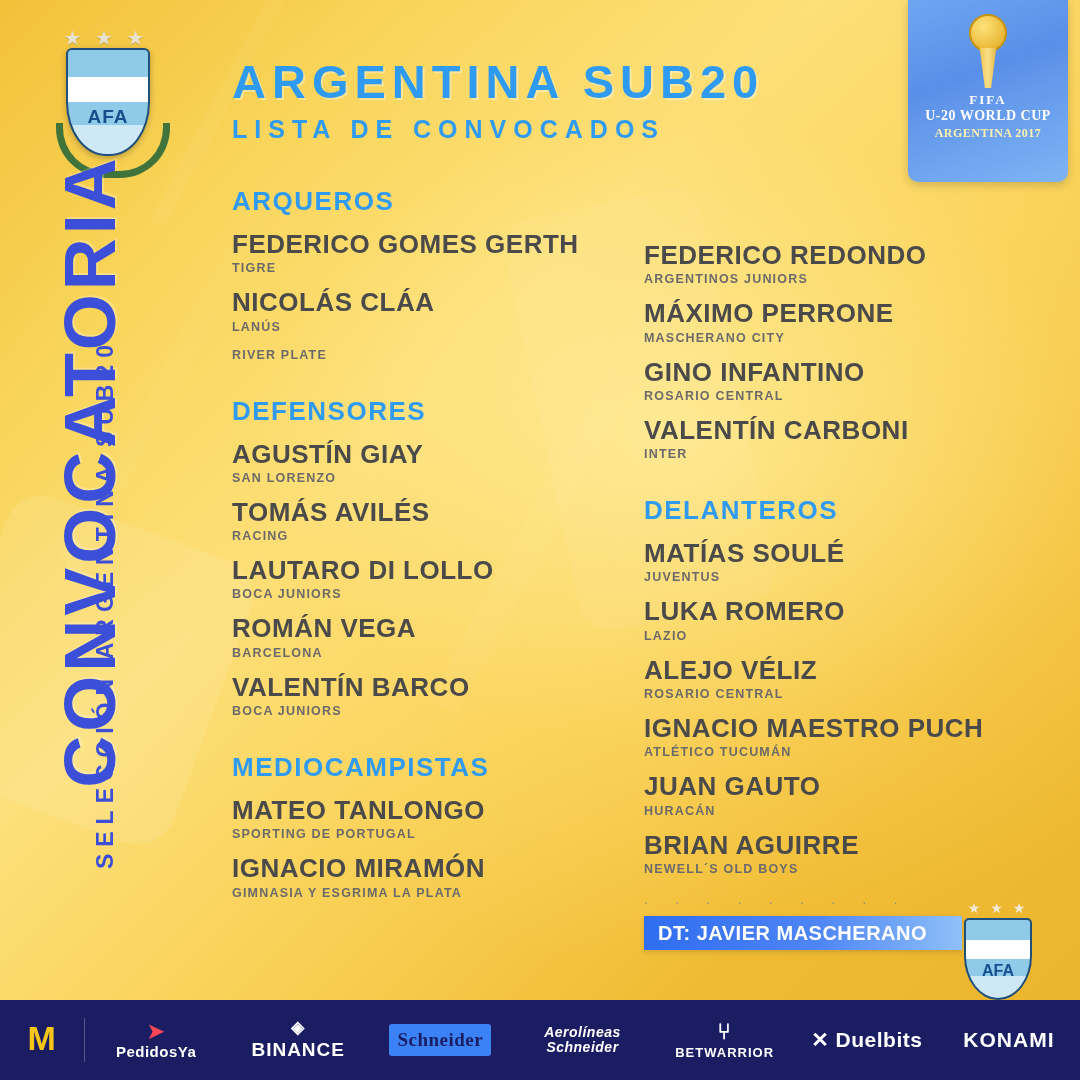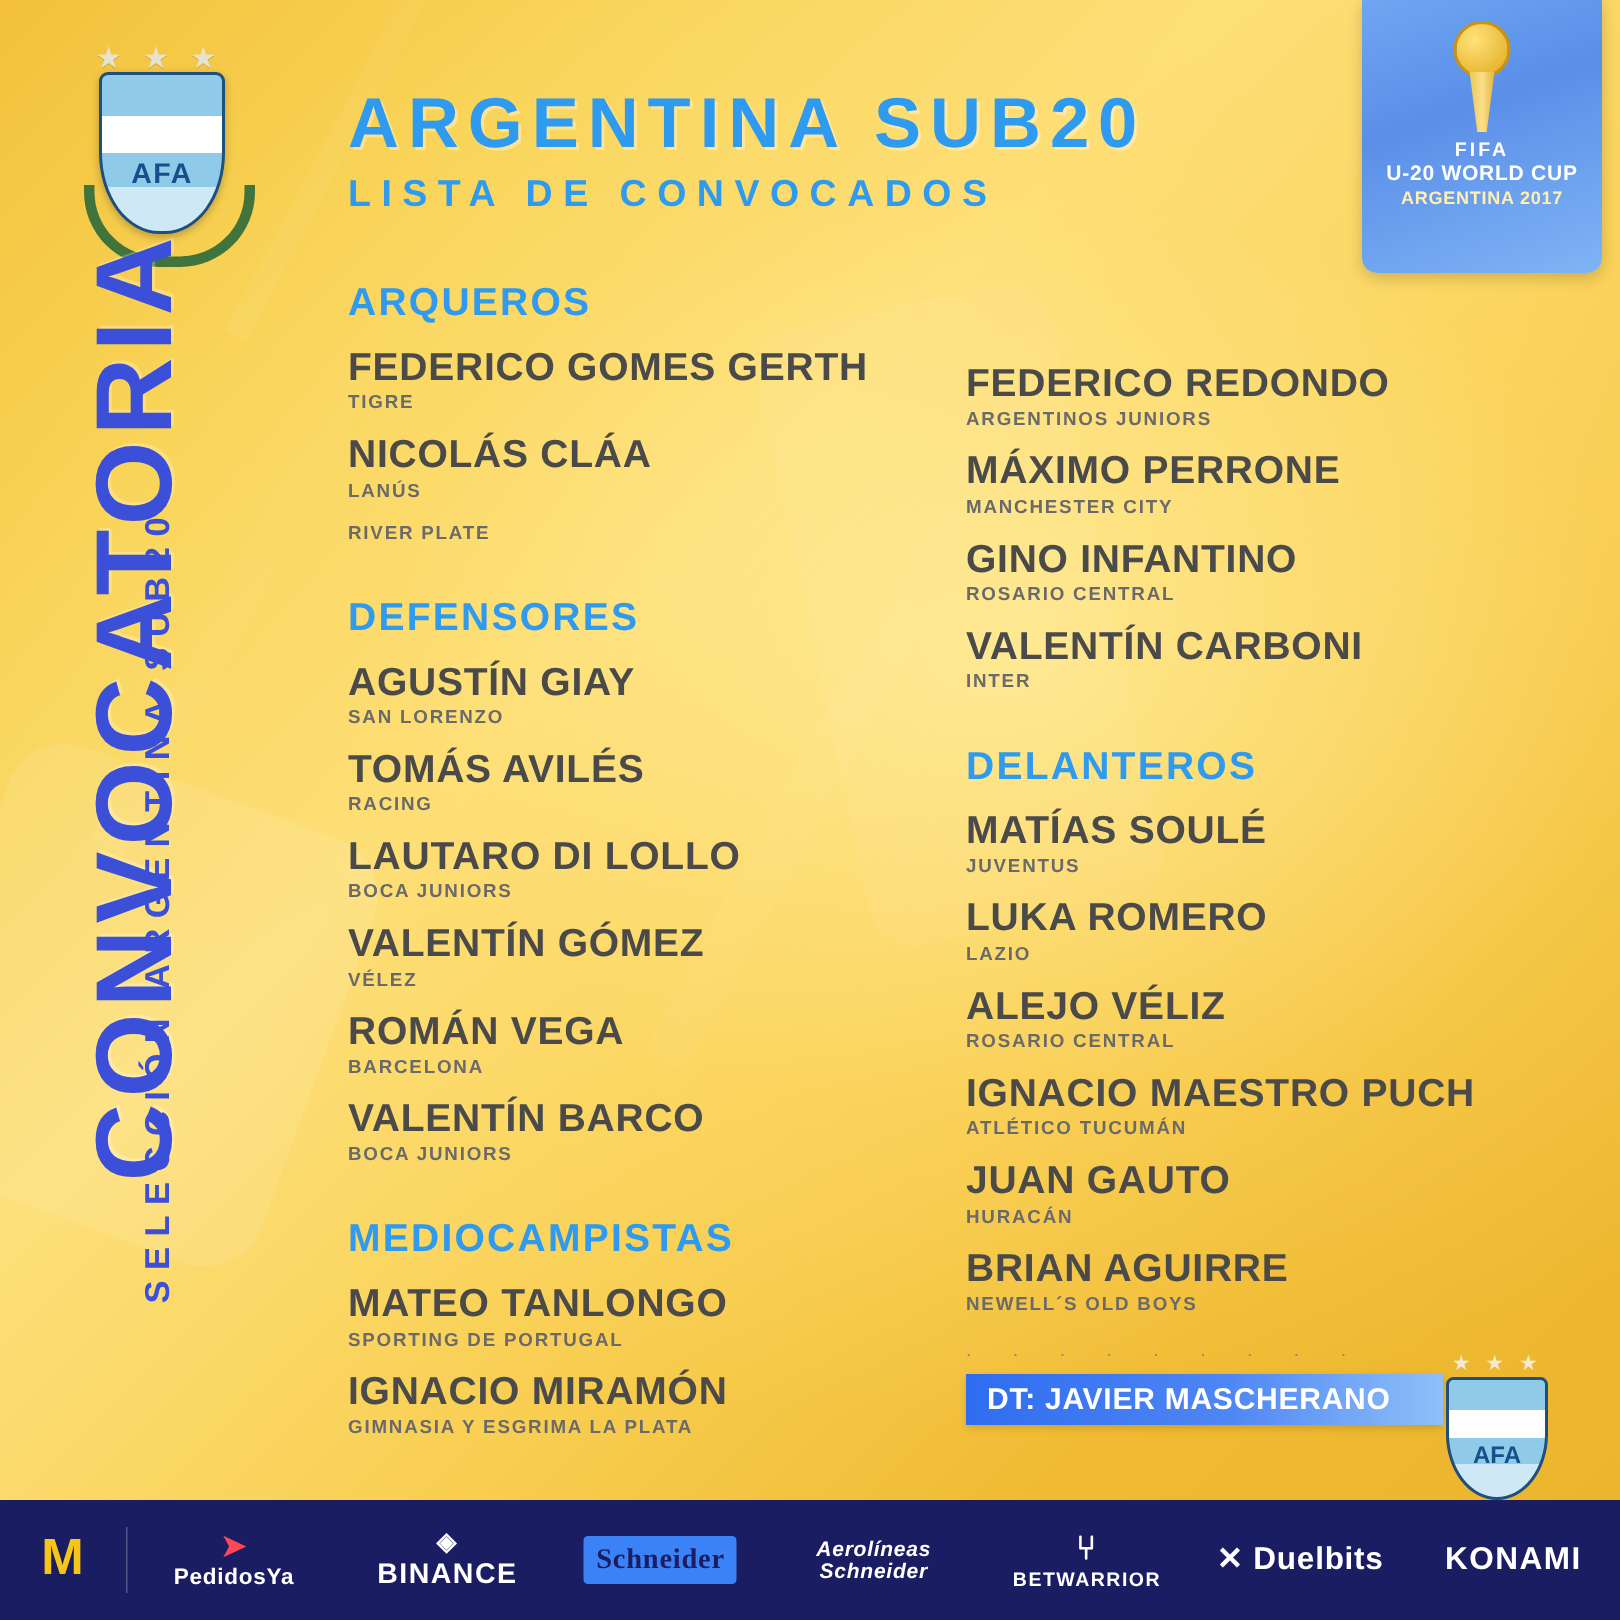--- a/index.html
+++ b/index.html
@@ -83,20 +83,21 @@
     position: absolute;
     right: 12px; top: 0px;
     width: 160px; height: 182px;
     background: linear-gradient(160deg, #6fa6f2 0%, #5a8fe8 40%, #7fb4f5 100%);
     border-radius: 0 0 10px 10px;
     box-shadow: 0 3px 10px rgba(0,0,0,.18);
     text-align: center;
     color: #ffffff;
     padding-top: 10px;
     box-sizing: border-box;
+    font-family: Liberation Serif, serif;
   }
   .fifa-badge .trophy {
     width: 62px; height: 76px; margin: 4px auto 2px auto; position: relative;
   }
   .fifa-badge .trophy .ball {
     width: 34px; height: 34px; border-radius: 50%;
     background: radial-gradient(circle at 35% 30%, #ffe27a, #e0a81c);
     margin: 0 auto; border: 2px solid #c8940f;
   }
   .fifa-badge .trophy .stem {
@@ -353,24 +354,20 @@
     </div>
     <div class="player">
       <div class="player-name">TOMÁS AVILÉS</div>
       <div class="player-club">RACING</div>
     </div>
     <div class="player">
       <div class="player-name">LAUTARO DI LOLLO</div>
       <div class="player-club">BOCA JUNIORS</div>
     </div>
     <div class="player">
-      <div class="player-name">VALENTÍN GÓMEZ</div>
-      <div class="player-club">VÉLEZ</div>
-    </div>
-    <div class="player">
       <div class="player-name">ROMÁN VEGA</div>
       <div class="player-club">BARCELONA</div>
     </div>
     <div class="player">
       <div class="player-name">VALENTÍN BARCO</div>
       <div class="player-club">BOCA JUNIORS</div>
     </div>
 
     <div class="section-title spaced">MEDIOCAMPISTAS</div>
 
@@ -388,21 +385,21 @@
   <div class="col col-right">
 
     <div style="height:56px"></div>
 
     <div class="player">
       <div class="player-name">FEDERICO REDONDO</div>
       <div class="player-club">ARGENTINOS JUNIORS</div>
     </div>
     <div class="player">
       <div class="player-name">MÁXIMO PERRONE</div>
-      <div class="player-club">MANCHESTER CITY</div>
+      <div class="player-club">MASCHERANO CITY</div>
     </div>
     <div class="player">
       <div class="player-name">GINO INFANTINO</div>
       <div class="player-club">ROSARIO CENTRAL</div>
     </div>
     <div class="player">
       <div class="player-name">VALENTÍN CARBONI</div>
       <div class="player-club">INTER</div>
     </div>
 

